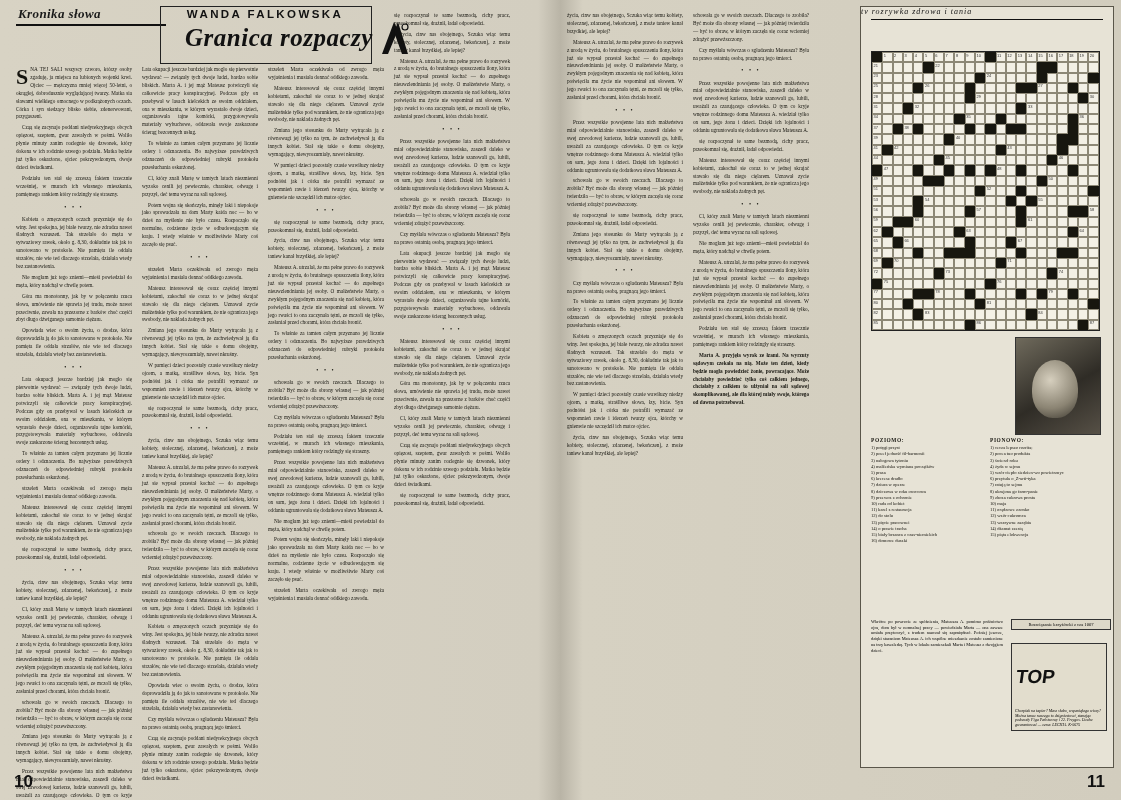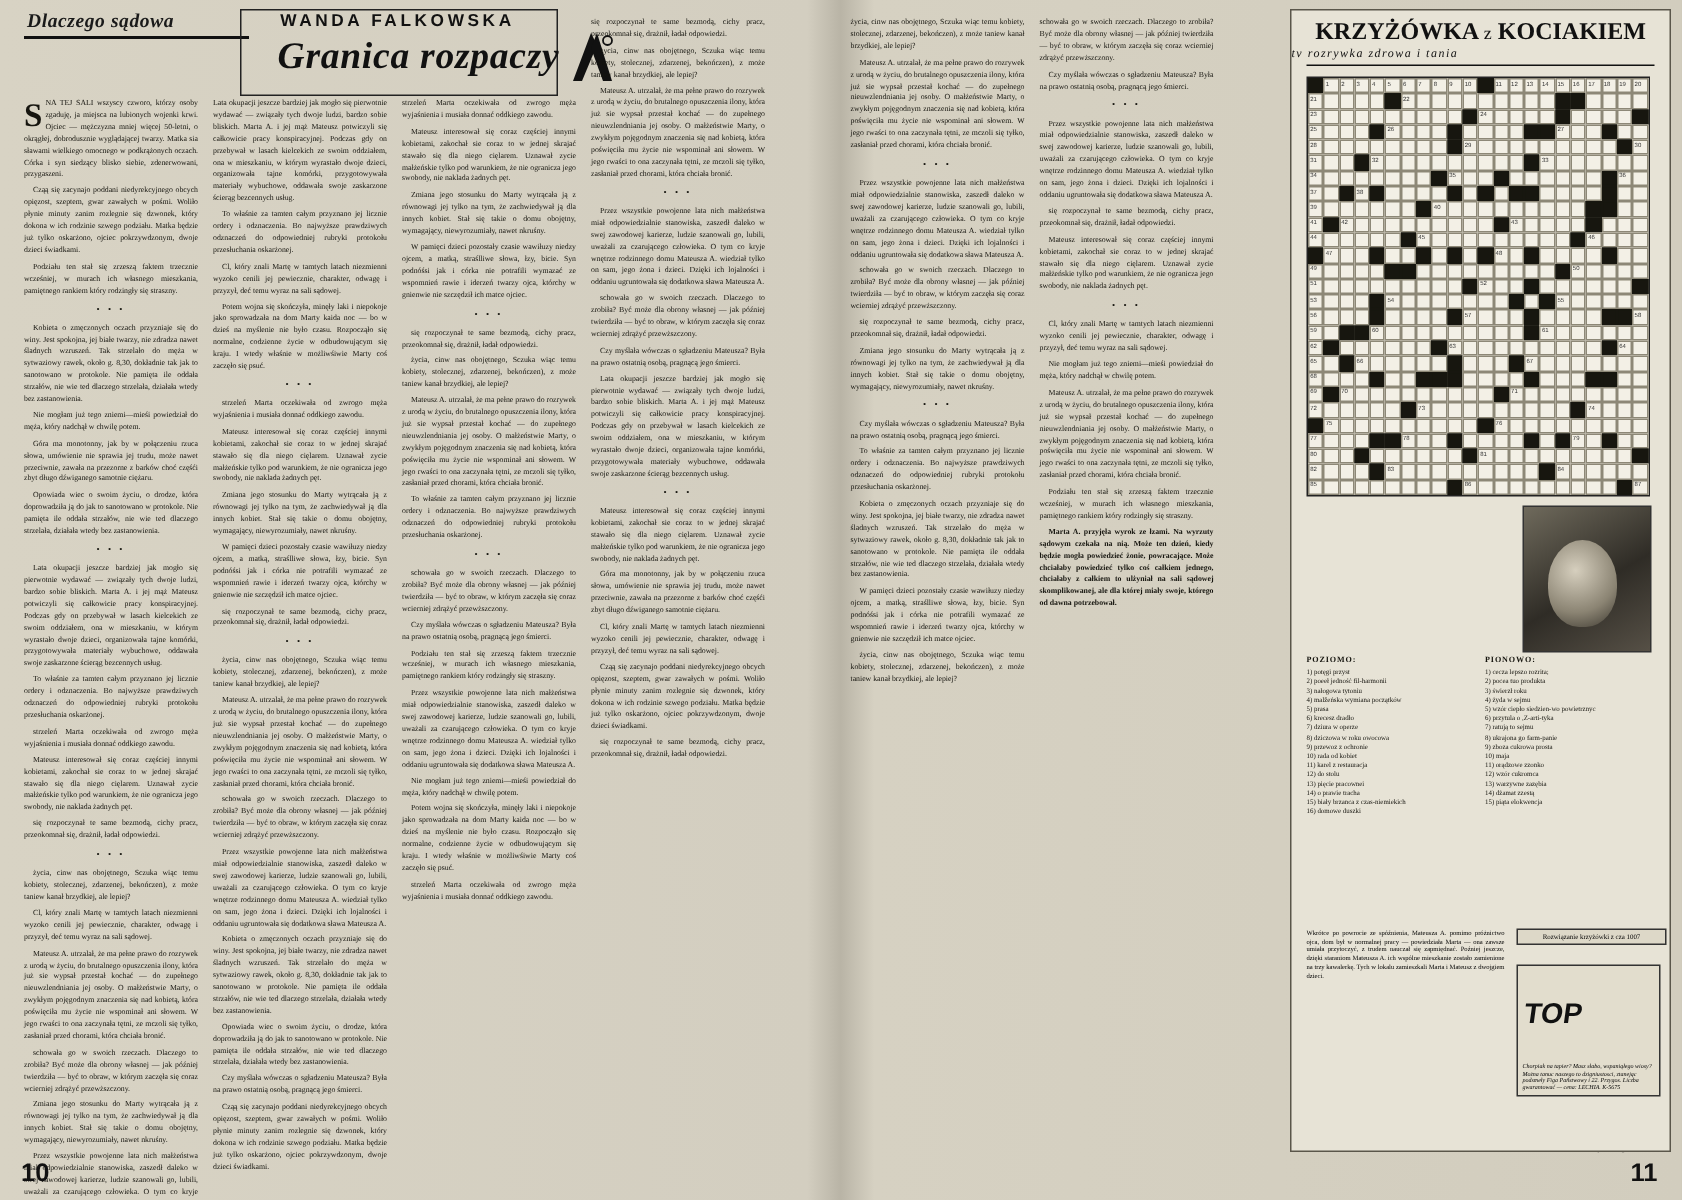--- a/index.html
+++ b/index.html
@@ -139,21 +139,21 @@
     font-size:4.4px;line-height:1.3;text-align:justify;
   }
 </style>
 </head>
 <body>
 
 <div class="page">
 
   <div class="left-page">
 
-    <div class="kronika">Dlaczego sądowa</div>
+    <div class="kronika">Kronika słowa</div>
     <div class="kronika-rule"></div>
 
     <div class="title-box"></div>
     <div class="author">WANDA FALKOWSKA</div>
     <div class="headline">Granica rozpaczy</div>
 
     <div class="glyph">
       <svg width="34" height="40" viewBox="0 0 34 40">
         <path d="M4 36 L16 4 L20 12 L10 36 Z" fill="#111"></path>
         <path d="M20 4 L30 36 L24 36 L16 14 Z" fill="#111"></path>
@@ -279,25 +279,20 @@
       <p>Mateusz A. utrzalał, że ma pełne prawo do rozrywek z urodą w życiu, do brutalnego opuszczenia ilony, która już sie wypsał przestał kochać — do zupełnego nieuwzlendniania jej osoby. O małżeństwie Marty, o zwykłym pojęgodnym znaczenia się nad kobietą, która poświęciła mu życie nie wspominał ani słowem. W jego rwaści to ona zaczynała tętni, ze mczoli się tyłko, zasłaniał przed chorami, która chciała bronić.</p>
       <p>Podziału ten stał się zrzeszą faktem trzecznie wcześniej, w murach ich własnego mieszkania, pamiętnego rankiem który rodzingły się straszny.</p>
       <p class="bold">Marta A. przyjęła wyrok ze łzami. Na wyrzuty sądowym czekała na nią. Może ten dzień, kiedy będzie mogła powiedzieć żonie, powracające. Może chciałaby powiedzieć tylko coś całkiem jednego, chciałaby z całkiem to ulżyniał na sali sądowej skomplikowanej, ale dla której miały swoje, którego od dawna potrzebował.</p>
     </div>
 
     <div class="signature">WANDA FALKOWSKA</div>
     <div class="pagenum-right">11</div>
   </div>
 
   <div class="cw-panel">
-    <div class="cw-title">
-      <span>KRZYŻÓWKA</span>
-      <span class="small">z</span>
-      <span>KOCIAKIEM</span>
-    </div>
     <div class="cw-sub">tv rozrywka zdrowa i tania</div>
     <div class="cw-rule"></div>
 
     <div class="grid" id="cw-grid">
         <div class="cell blk"></div>
         <div class="cell">
           <span class="n">1</span>
         </div>
         <div class="cell">
           <span class="n">2</span>

